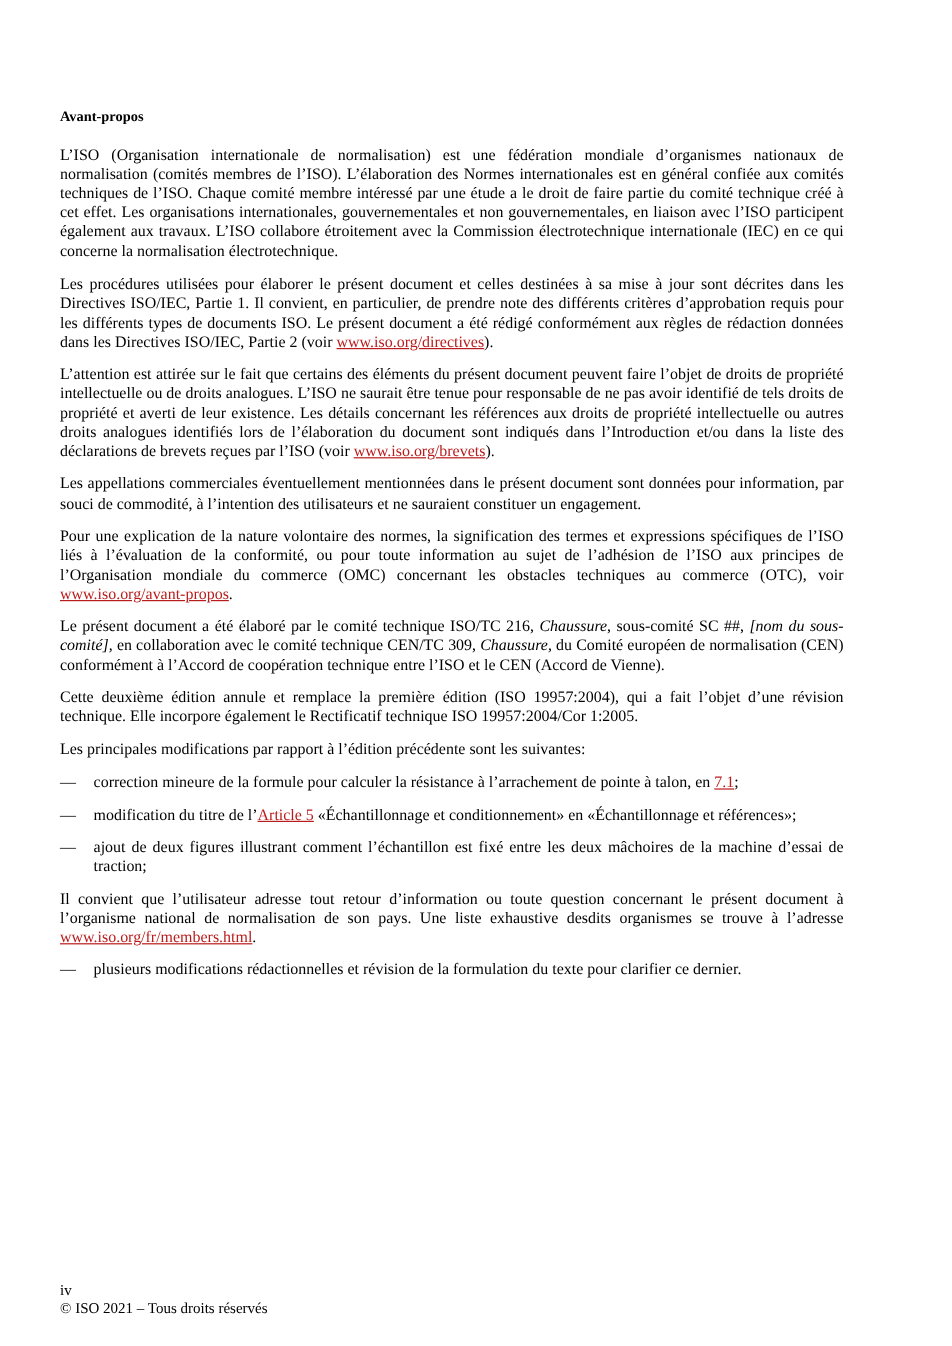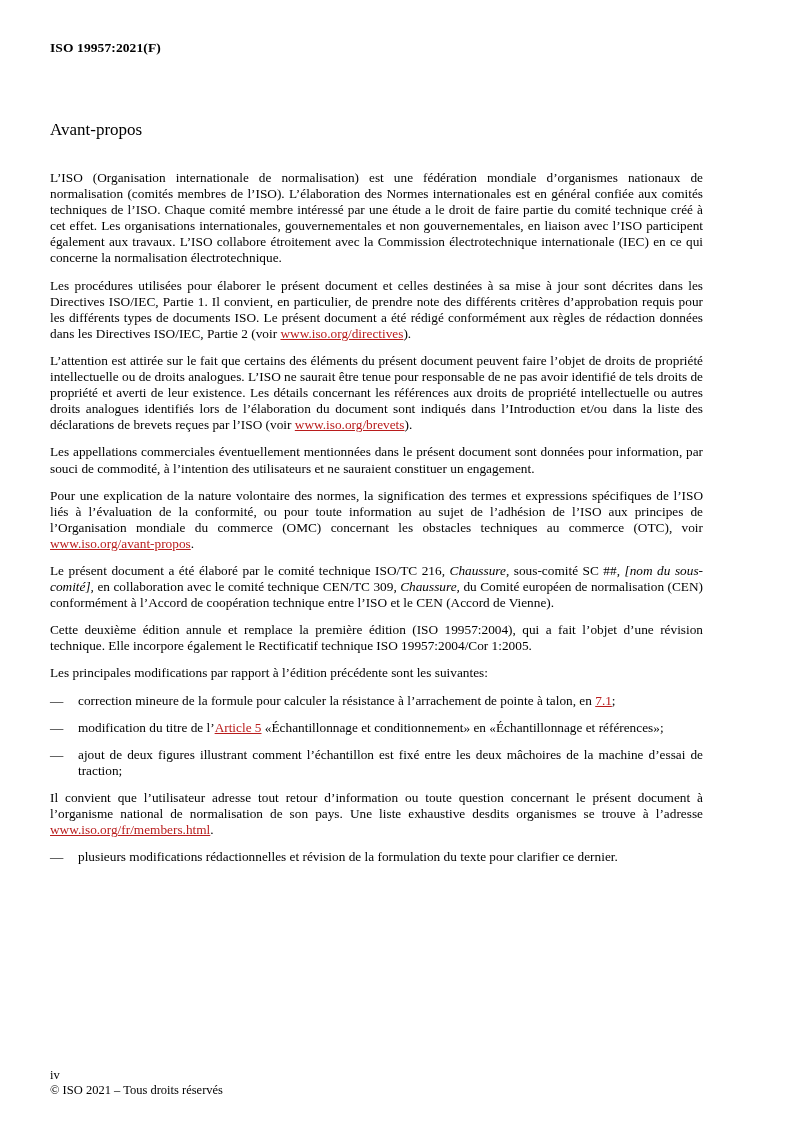--- a/index.html
+++ b/index.html
@@ -15,25 +15,25 @@
     width: 793px; height: 1122px;
     background: #ffffff;
     padding: 40px 90px 0 50px;
   }
   .doc-ref {
     font-weight: 700;
     font-size: 13.5px;
     letter-spacing: 0.1px;
   }
   .title {
-    margin-top: 64px;
-    font-size: 17px;
-    font-weight: 400;
+    margin-top: 50px;
+    font-size: 12px;
+    font-weight: 700;
   }
-  .body-text { margin-top: 30px; }
+  .body-text { margin-top: 16px; }
   .para {
     font-size: 13.3px;
     line-height: 16.1px;
     text-align: justify;
     margin-bottom: 11px;
   }
   .para.li {
     padding-left: 28px;
     text-indent: -28px;
     font-family: Liberation Serif, serif;
@@ -59,21 +59,20 @@
     align-items: baseline;
     font-size: 12.5px;
     flex-direction: column;
   }
 </style>
 </head>
 <body>
 
 <div class="page">
 
-  <div class="doc-ref">ISO 19957:2021(F)</div>
 
   <h1 class="title">Avant-propos</h1>
 
   <div class="body-text">
 
     <p class="para">L’ISO (Organisation internationale de normalisation) est une fédération mondiale d’organismes nationaux de normalisation (comités membres de l’ISO). L’élaboration des Normes internationales est en général confiée aux comités techniques de l’ISO. Chaque comité membre intéressé par une étude a le droit de faire partie du comité technique créé à cet effet. Les organisations internationales, gouvernementales et non gouvernementales, en liaison avec l’ISO participent également aux travaux. L’ISO collabore étroitement avec la Commission électrotechnique internationale (IEC) en ce qui concerne la normalisation électrotechnique.</p>
 
     <p class="para"><span>Les procédures utilisées pour élaborer le présent document et celles destinées à sa mise à jour sont décrites dans les Directives ISO/IEC, Partie 1. Il convient, en particulier, de prendre note des différents critères d’approbation requis pour les différents types de documents ISO. Le présent document a été rédigé conformément aux règles de rédaction données dans les Directives ISO/IEC, Partie 2 (voir </span><a class="link">www.iso.org/directives</a><span>).</span></p>
 
     <p class="para"><span>L’attention est attirée sur le fait que certains des éléments du présent document peuvent faire l’objet de droits de propriété intellectuelle ou de droits analogues. L’ISO ne saurait être tenue pour responsable de ne pas avoir identifié de tels droits de propriété et averti de leur existence. Les détails concernant les références aux droits de propriété intellectuelle ou autres droits analogues identifiés lors de l’élaboration du document sont indiqués dans l’Introduction et/ou dans la liste des déclarations de brevets reçues par l’ISO (voir </span><a class="link">www.iso.org/brevets</a><span>).</span></p>

